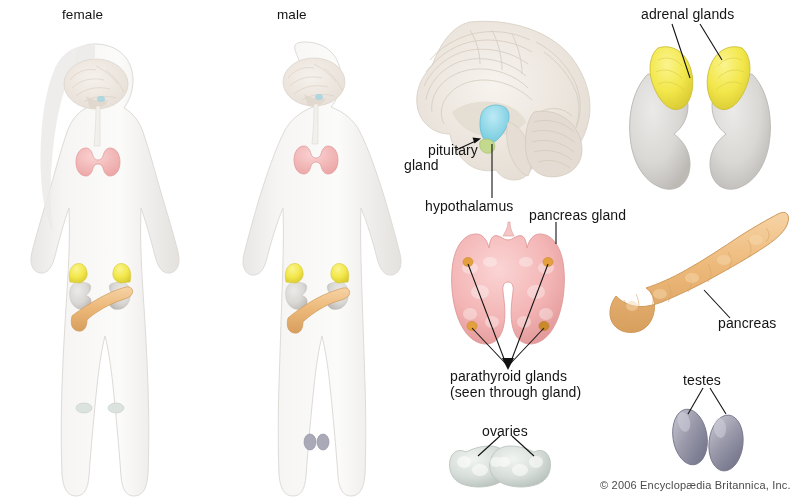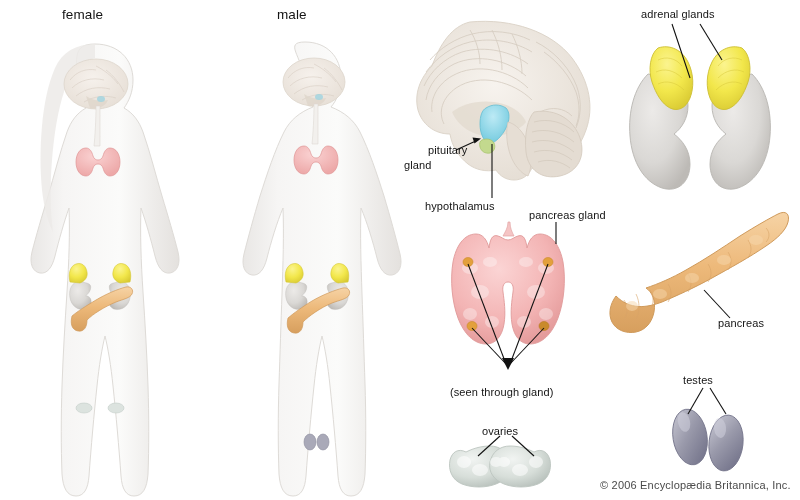--- a/index.html
+++ b/index.html
@@ -17,21 +17,21 @@
     font-family: "Liberation Sans", sans-serif;
   }
   #figure svg {
     position: absolute;
     top: 0;
     left: 0;
   }
   .cap {
     position: absolute;
     color: #141414;
-    font-size: 11px;
+    font-size: 14px;
     line-height: 15px;
     letter-spacing: 0.1px;
     white-space: pre;
     font-family: "Liberation Sans", sans-serif;
   }
   .cap.sex-label { font-size: 13.5px; }
   .cap.copyright {
     font-size: 11px;
     color: #4a4a4a;
     letter-spacing: 0.2px;
@@ -421,20 +421,21 @@
 
   <div class="cap sex-label" style="left:277px; top:7px;">male</div>
 
   <div class="cap" style="left:428px; top:143px;">pituitary</div>
   <div class="cap" style="left:404px; top:158px;">gland</div>
 
   <div class="cap" style="left:425px; top:199px;">hypothalamus</div>
 
   <div class="cap" style="left:529px; top:208px;">pancreas gland</div>
 
+  <div class="cap" style="left:450px; top:369px;">parathyroid glands</div>
   <div class="cap" style="left:450px; top:385px;">(seen through gland)</div>
 
   <div class="cap" style="left:641px; top:7px;">adrenal glands</div>
 
   <div class="cap" style="left:718px; top:316px;text-align:right;">pancreas</div>
 
   <div class="cap" style="left:482px; top:424px;">ovaries</div>
 
   <div class="cap" style="left:683px; top:373px;">testes</div>
 

